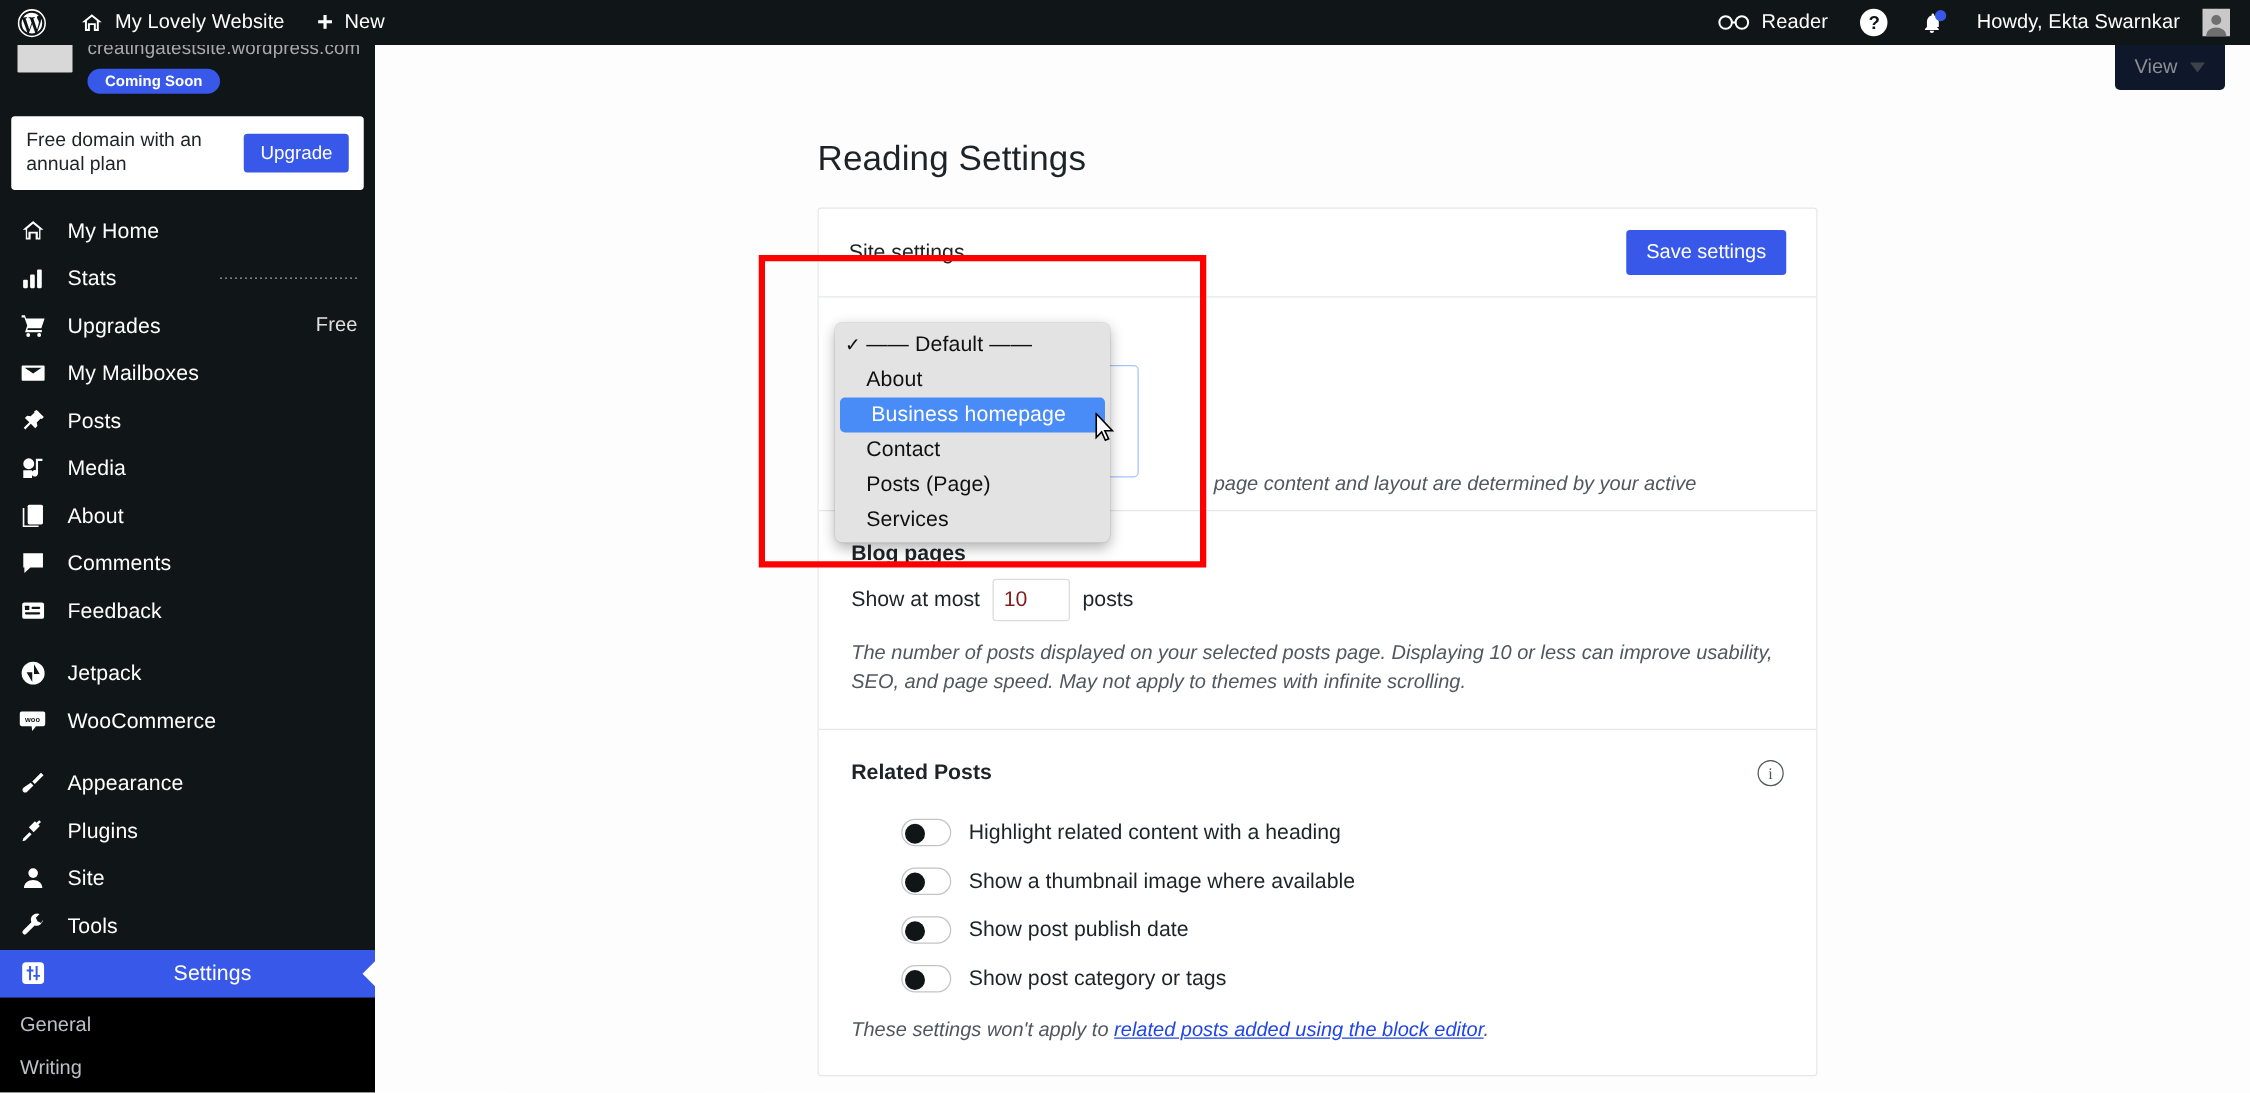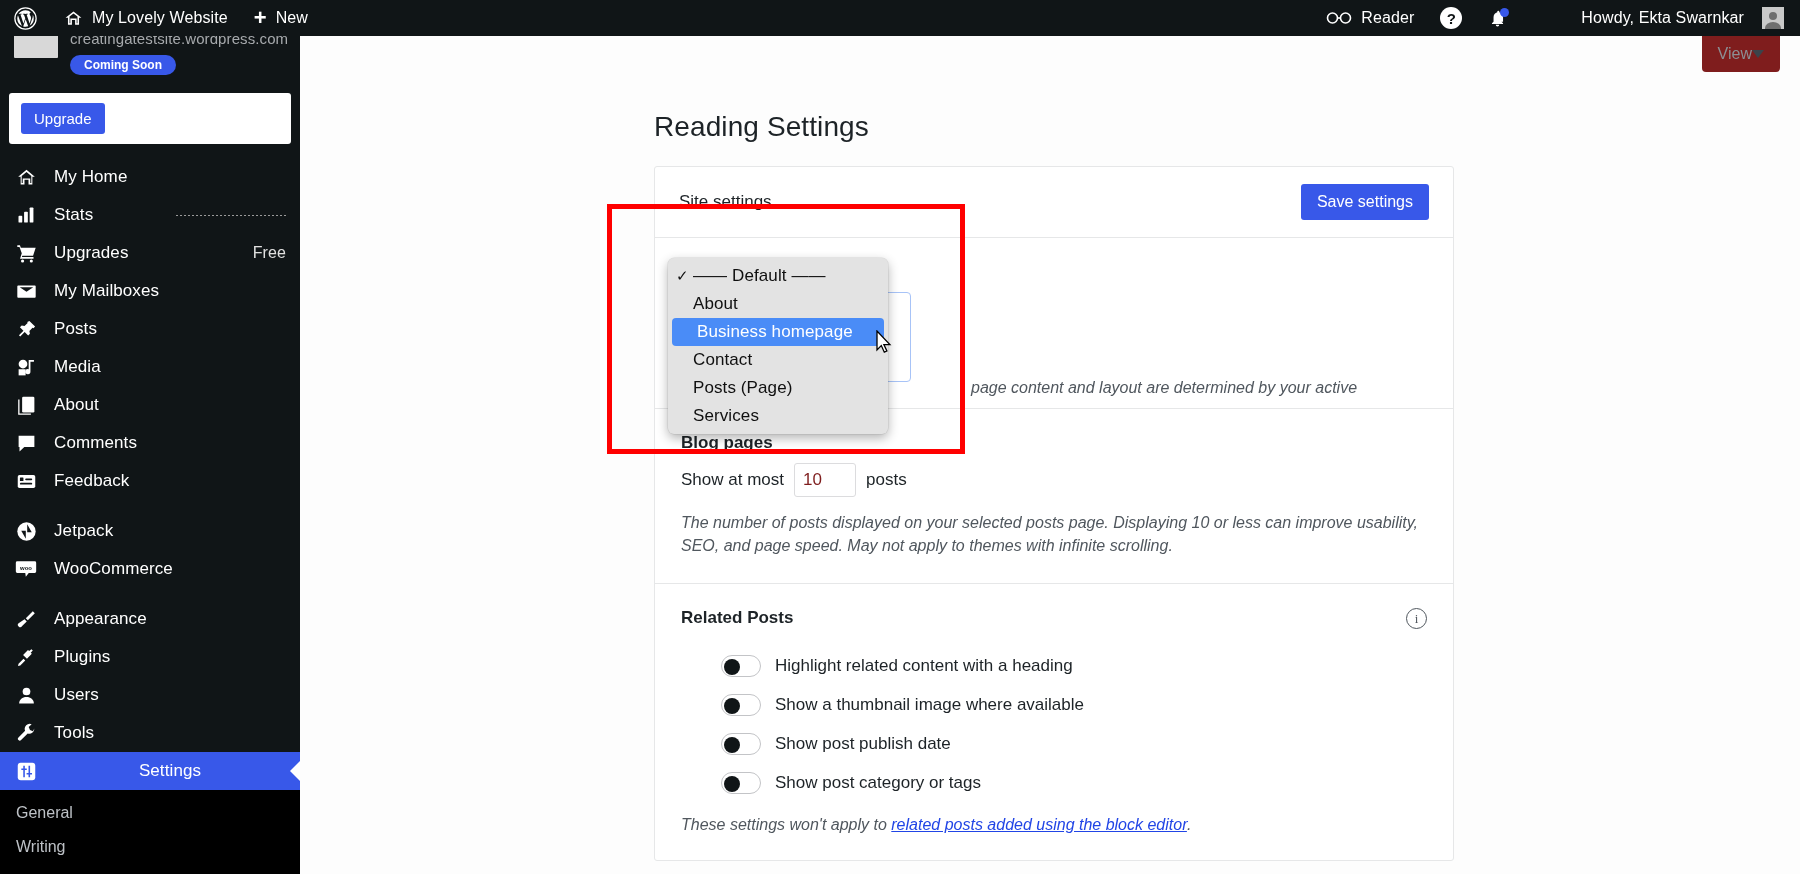--- a/index.html
+++ b/index.html
@@ -32,21 +32,21 @@
   .help-circle {
     width: 22px; height: 22px; border-radius: 50%; background: #fff; color: #101517;
     display: flex; align-items: center; justify-content: center;
     font-size: 15px; font-weight: 700;
   }
   .bell-wrap { position: relative; display:flex; align-items:center; }
   .bell-dot {
     position: absolute; top: 0px; right: -2px; width: 9px; height: 9px;
     border-radius: 50%; background: #3858e9;
   }
-  .howdy { font-size: 16px; padding-right: 9px; white-space: nowrap; margin-left: 48px; }
+  .howdy { font-size: 16px; padding-right: 9px; white-space: nowrap; }
   .avatar-sq {
     width: 22px; height: 22px; background: #c9c9c9;
     display:block; position: relative; overflow:hidden;
   }
   .avatar-sq::after {
     content:''; position:absolute; left:50%; top:5px; width:8px;height:8px;
     border-radius:50%; background:#6f6f6f; transform:translateX(-50%);
   }
   .avatar-sq::before {
     content:''; position:absolute; left:50%; bottom:-5px; width:16px;height:12px;
@@ -110,23 +110,23 @@
     font-size: 16px; color: #bdc1c6; padding: 8px 16px; cursor: pointer;
   }
 
   
   .main {
     position: absolute; top: 36px; left: 300px;
     width: 1500px; height: 838px; background: #fdfdfd; overflow: hidden;
   }
   .view-btn {
     position: absolute; top: 0; right: 20px;
-    background: #7f1d1d; color: #8c8f94; font-size: 16px;
+    background: #0f172a; color: #8c8f94; font-size: 16px;
     padding: 9px 16px; border-radius: 0 0 4px 4px;
-    display: flex; align-items: center; cursor: pointer; text-align: right;
+    display: flex; align-items: center; gap: 10px; cursor: pointer; text-align: right;
   }
   .caret-dn {
     width: 0; height: 0; border-left: 6px solid transparent;
     border-right: 6px solid transparent; border-top: 8px solid #3c434a;
   }
   .page-title {
     position: absolute; top: 75px; left: 354px;
     font-size: 28px; color: #1d2327; font-weight: 400; letter-spacing: .1px;
   }
   .card {
@@ -279,20 +279,21 @@
   <div class="sidebar">
     <div class="site-head">
       <div class="site-thumb"></div>
       <div class="site-meta">
         <div class="site-url">creatingatestsite.wordpress.com</div>
         <div class="coming-soon">Coming Soon</div>
       </div>
     </div>
 
     <div class="upsell">
+      <div class="upsell-text">Free domain with an annual plan</div>
       <button class="upsell-btn">Upgrade</button>
     </div>
 
     <div class="nav">
 
       <div class="nav-item">
         <span class="nav-icon">
           <svg width="21" height="21" viewBox="0 0 24 24" fill="#fff">
               <path d="M12 3.2L2.5 11.1h2.8V20h4.4v-5.4h4.6V20h4.4v-8.9h2.8L12 3.2zm0 2.4l5.5 4.6V18.4h-1.2v-5.4H7.7v5.4H6.5V10.2L12 5.6z"></path>
             </svg>
@@ -424,21 +425,21 @@
         <span class="nav-label">Plugins</span>
       </div>
 
       <div class="nav-item">
         <span class="nav-icon">
           <svg width="21" height="21" viewBox="0 0 24 24" fill="#fff">
               <circle cx="12" cy="7.4" r="4.4"></circle>
               <path d="M3.6 21c0-4.6 3.8-7.4 8.4-7.4s8.4 2.8 8.4 7.4H3.6z"></path>
             </svg>
         </span>
-        <span class="nav-label">Users</span>
+        <span class="nav-label">Site</span>
       </div>
 
       <div class="nav-item">
         <span class="nav-icon">
           <svg width="21" height="21" viewBox="0 0 24 24" fill="#fff">
               <path d="M21 6.4a5.8 5.8 0 0 1-7.6 5.5L5.8 19.5a2.1 2.1 0 1 1-3-3l7.6-7.6A5.8 5.8 0 0 1 17.9 1.3l-3.4 3.4 1.5 3.3 3.3 1.5L21 6.4z"></path>
             </svg>
         </span>
         <span class="nav-label">Tools</span>
       </div>

